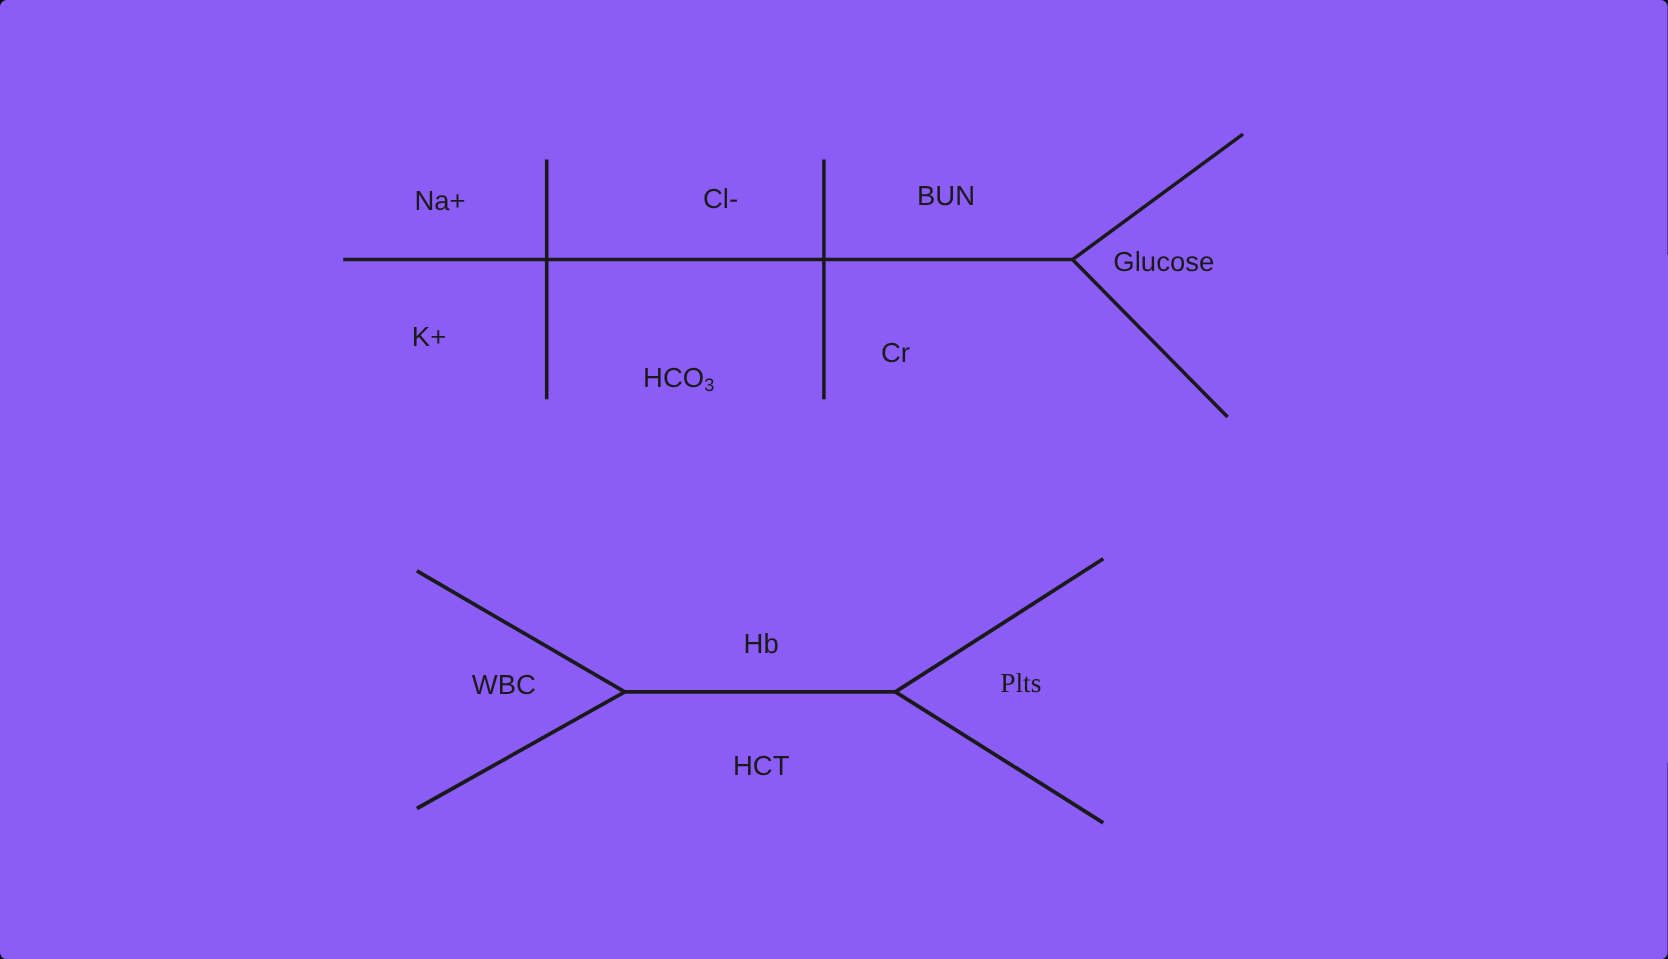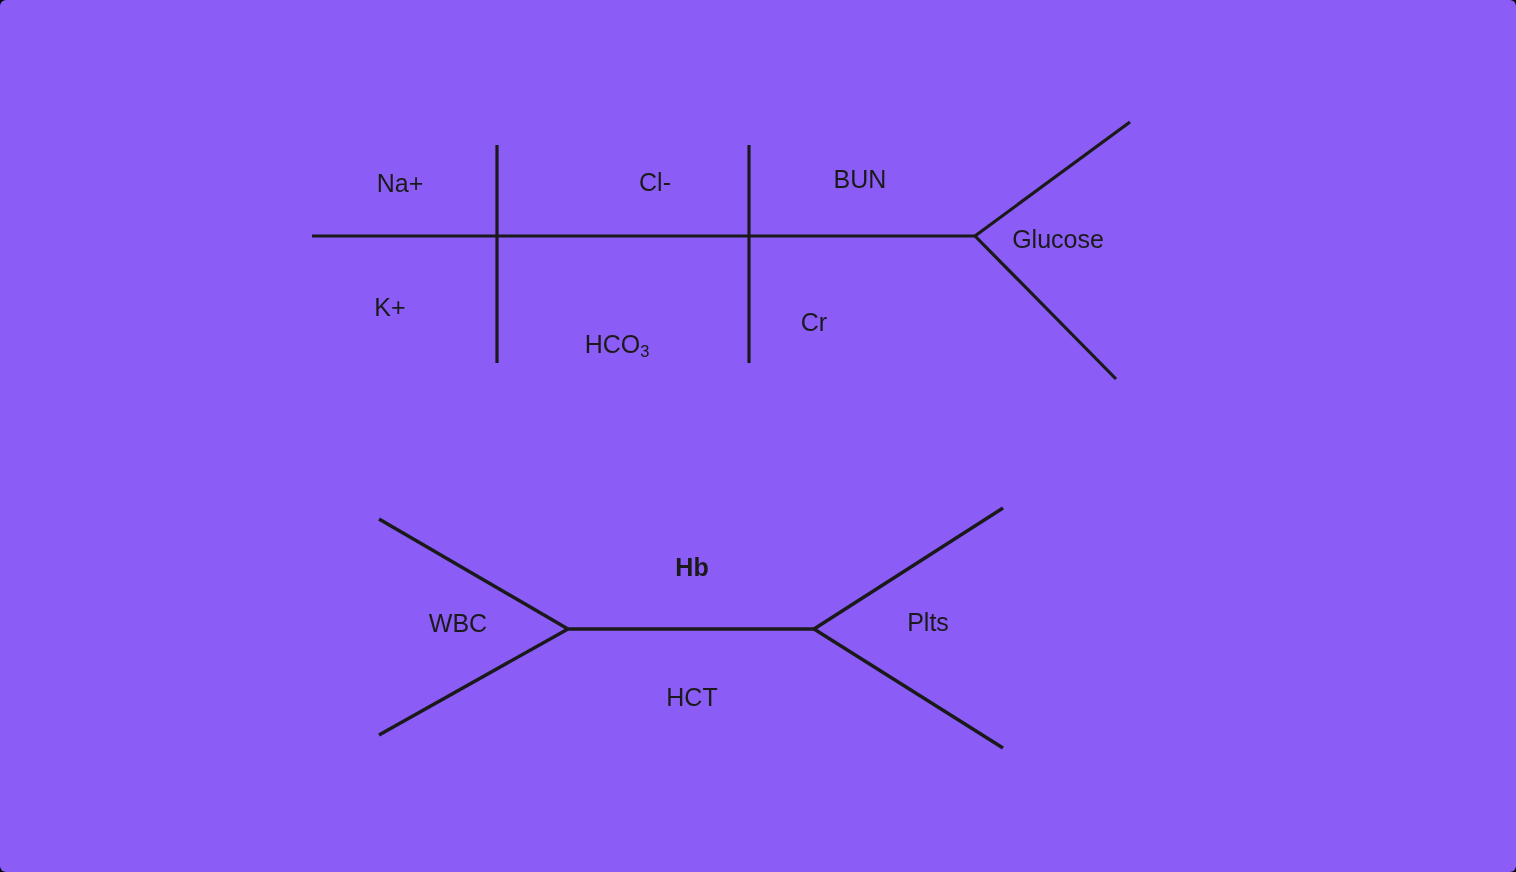--- a/index.html
+++ b/index.html
@@ -73,18 +73,18 @@
       <div class="lbl" style="left: 400px; top: 183px;">Na+</div>
       <div class="lbl" style="left: 390px; top: 307px;">K+</div>
       <div class="lbl" style="left: 655px; top: 182px;">Cl-</div>
       <div class="lbl" style="left: 617px; top: 309px; margin-top: 35px;">HCO<sub>3</sub></div>
       <div class="lbl" style="left: 860px; top: 179px;">BUN</div>
       <div class="lbl" style="left: 814px; top: 322px;">Cr</div>
       <div class="lbl" style="left: 1058px; top: 239px;">Glucose</div>
     </div>
   <div id="cbc-labels">
       <div class="lbl" style="left: 442px; top: 623px; margin-left: 16px;">WBC</div>
-      <div class="lbl" style="left: 692px; top: 567px; font-weight: bold;">Hb</div>
+      <div class="lbl" style="left: 692px; top: 586px;">Hb</div>
       <div class="lbl" style="left: 692px; top: 697px; text-align: right;">HCT</div>
-      <div class="lbl" style="left: 928px; top: 622px;">Plts</div>
+      <div class="lbl" style="left: 928px; top: 622px; font-family: Liberation Serif, serif;">Plts</div>
     </div>
 
 </div>
 
 </body></html>

